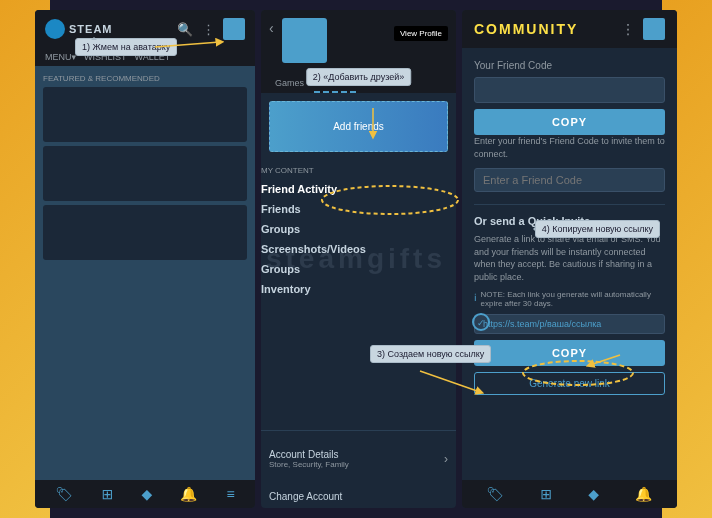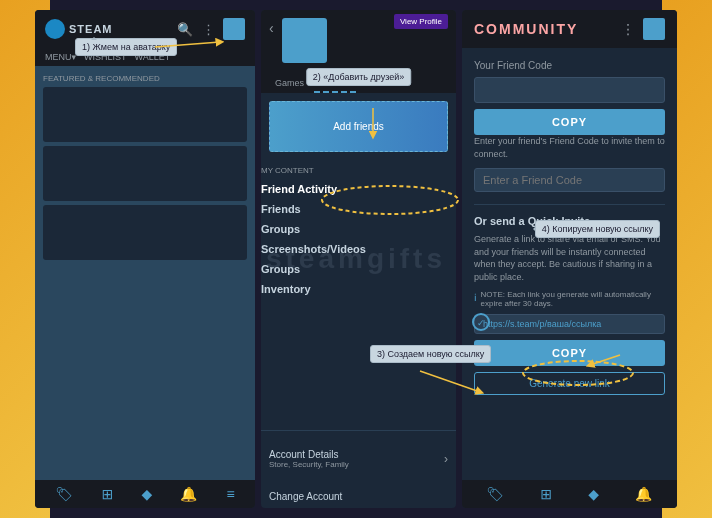--- a/index.html
+++ b/index.html
@@ -210,22 +210,22 @@
       width: 45px;
       height: 45px;
       background: #4c9fcb;
       border-radius: 3px;
       flex-shrink: 0;
     }
 
     .view-profile-btn {
       position: absolute;
       right: 8px;
-      top: 4px;
-      background: #4c1d95;
+      top: 16px;
+      background: #000000;
       color: white;
       font-size: 8px;
       padding: 3px 6px;
       border-radius: 2px;
       cursor: pointer;
     }
 
     .tooltip-2 {
       position: absolute;
       top: 58px;
@@ -343,21 +343,21 @@
 
     .community-header {
       background: #171a21;
       padding: 8px 12px;
       display: flex;
       align-items: center;
       justify-content: space-between;
     }
 
     .community-title {
-      color: #fca5a5;
+      color: #fde047;
       font-size: 14px;
       font-weight: bold;
       letter-spacing: 2px;
     }
 
     .community-header-right {
       display: flex;
       align-items: center;
       gap: 8px;
     }

